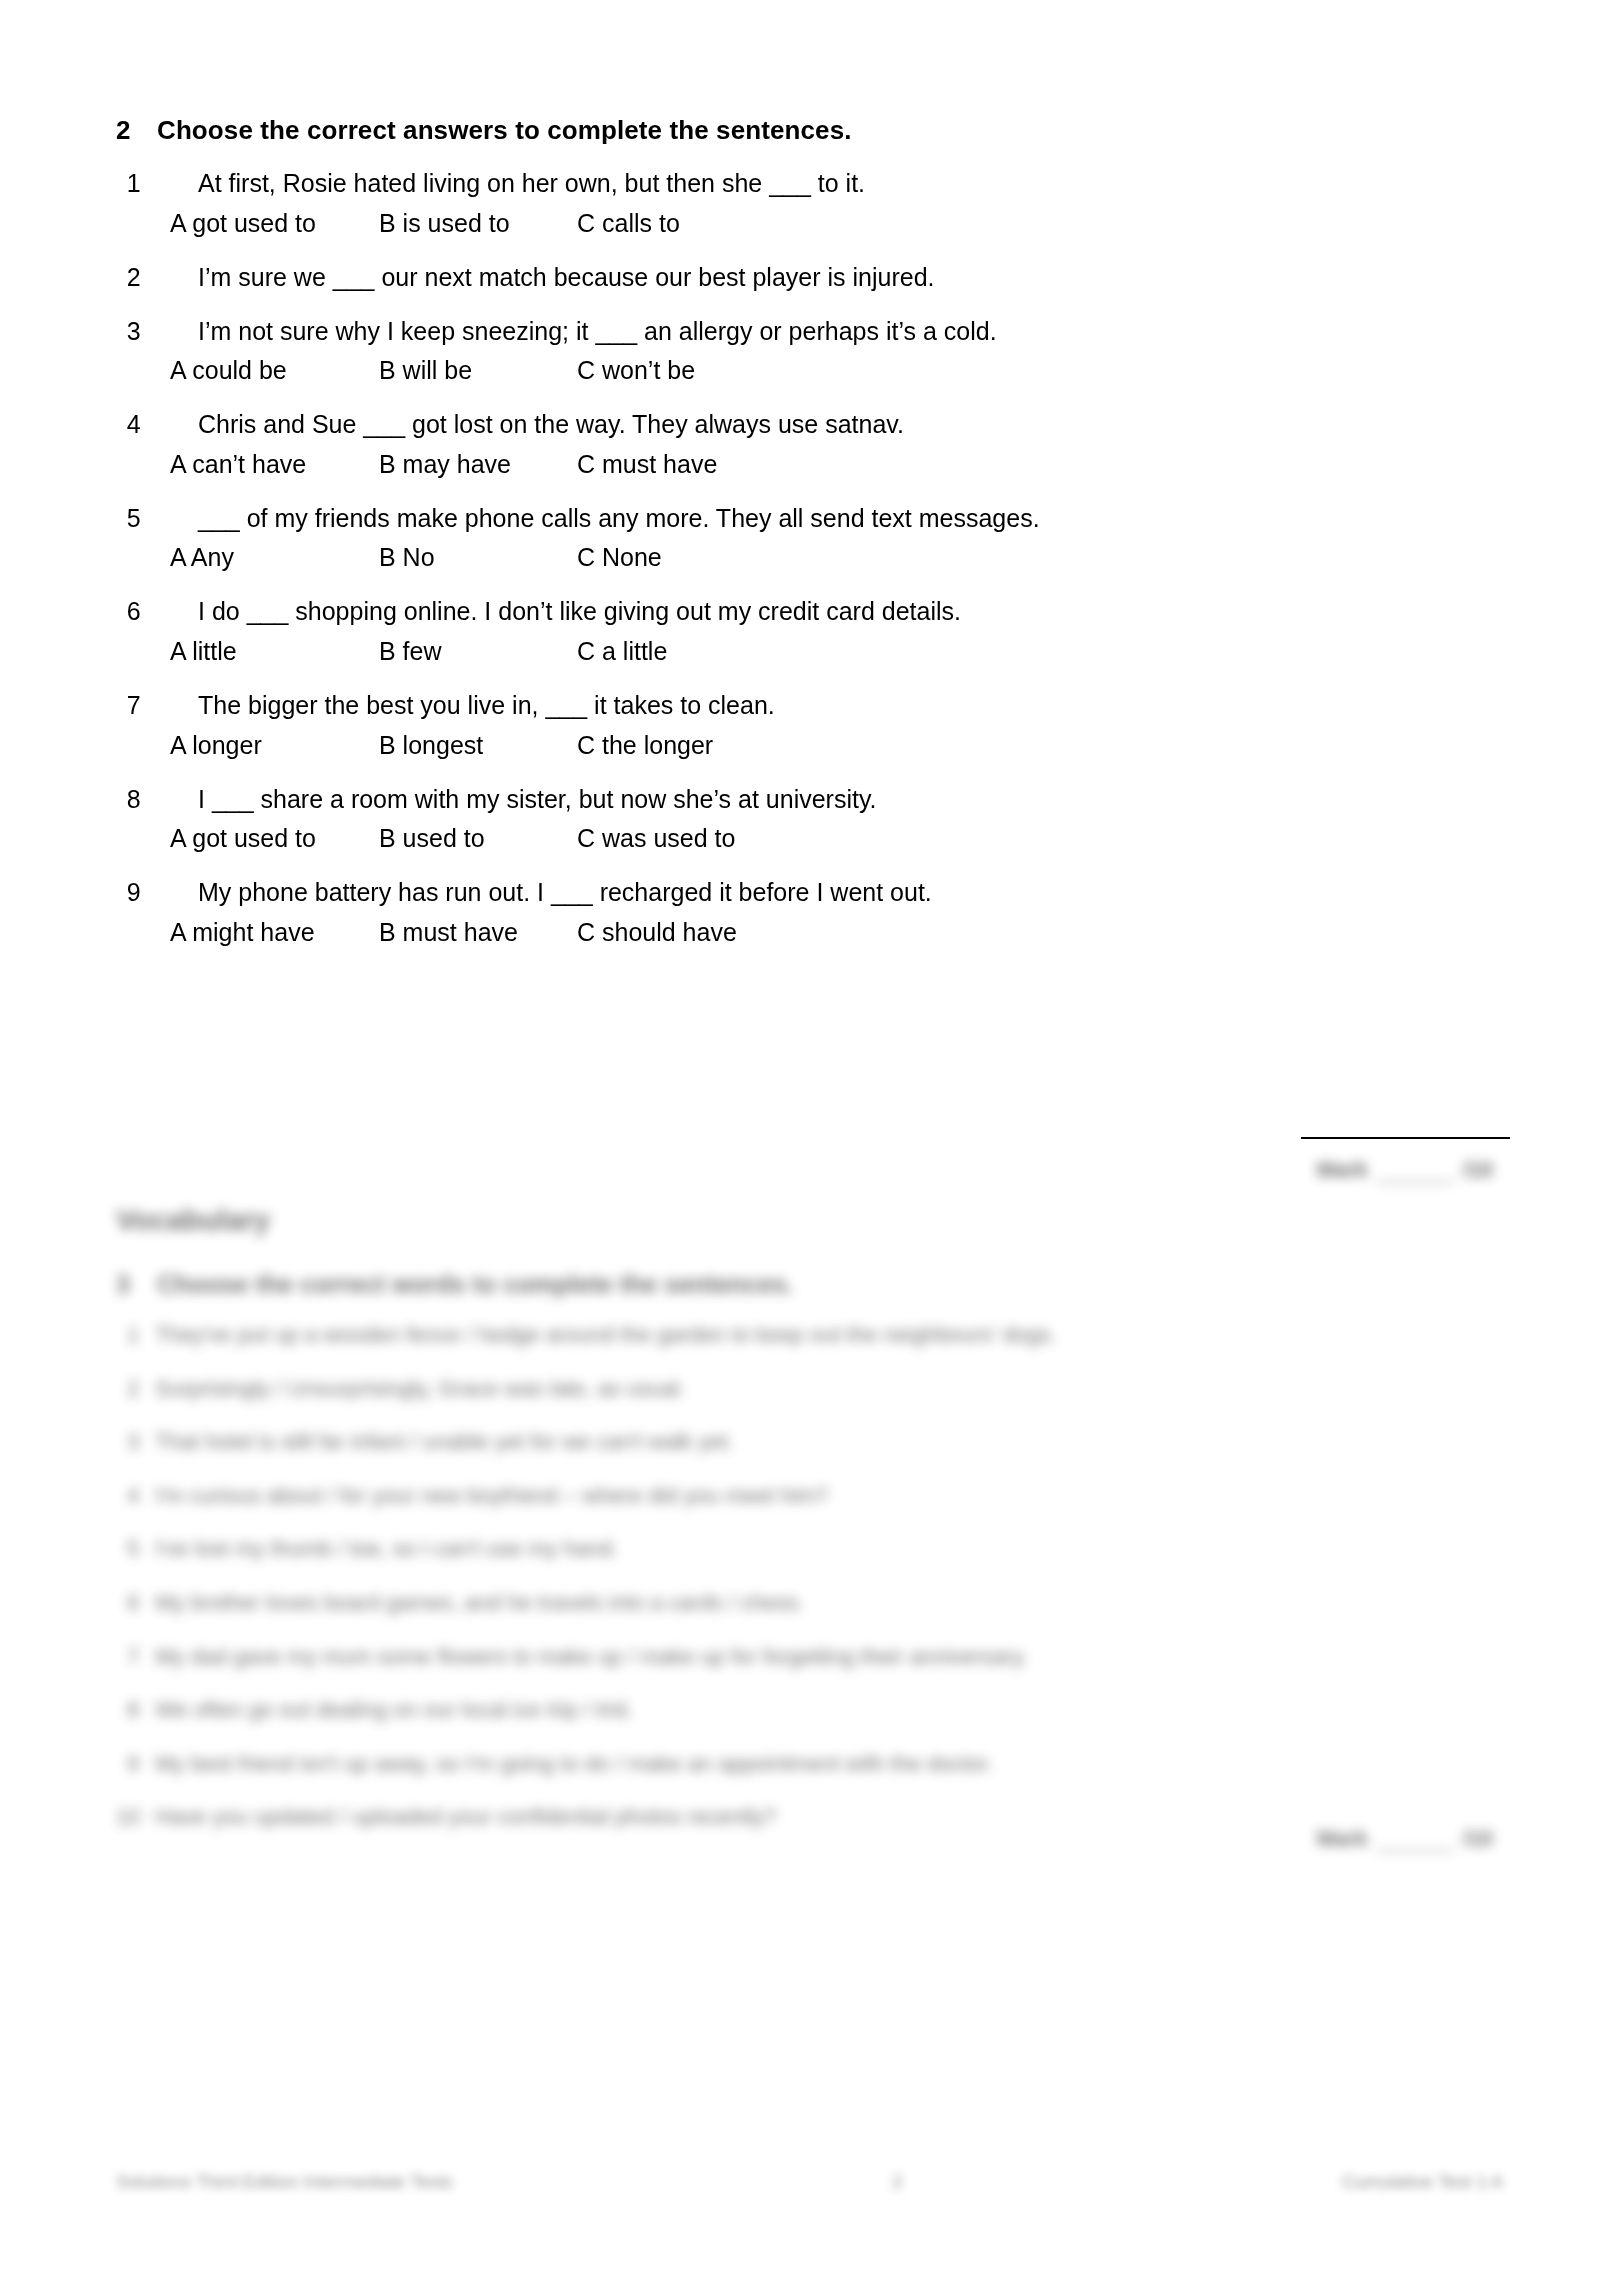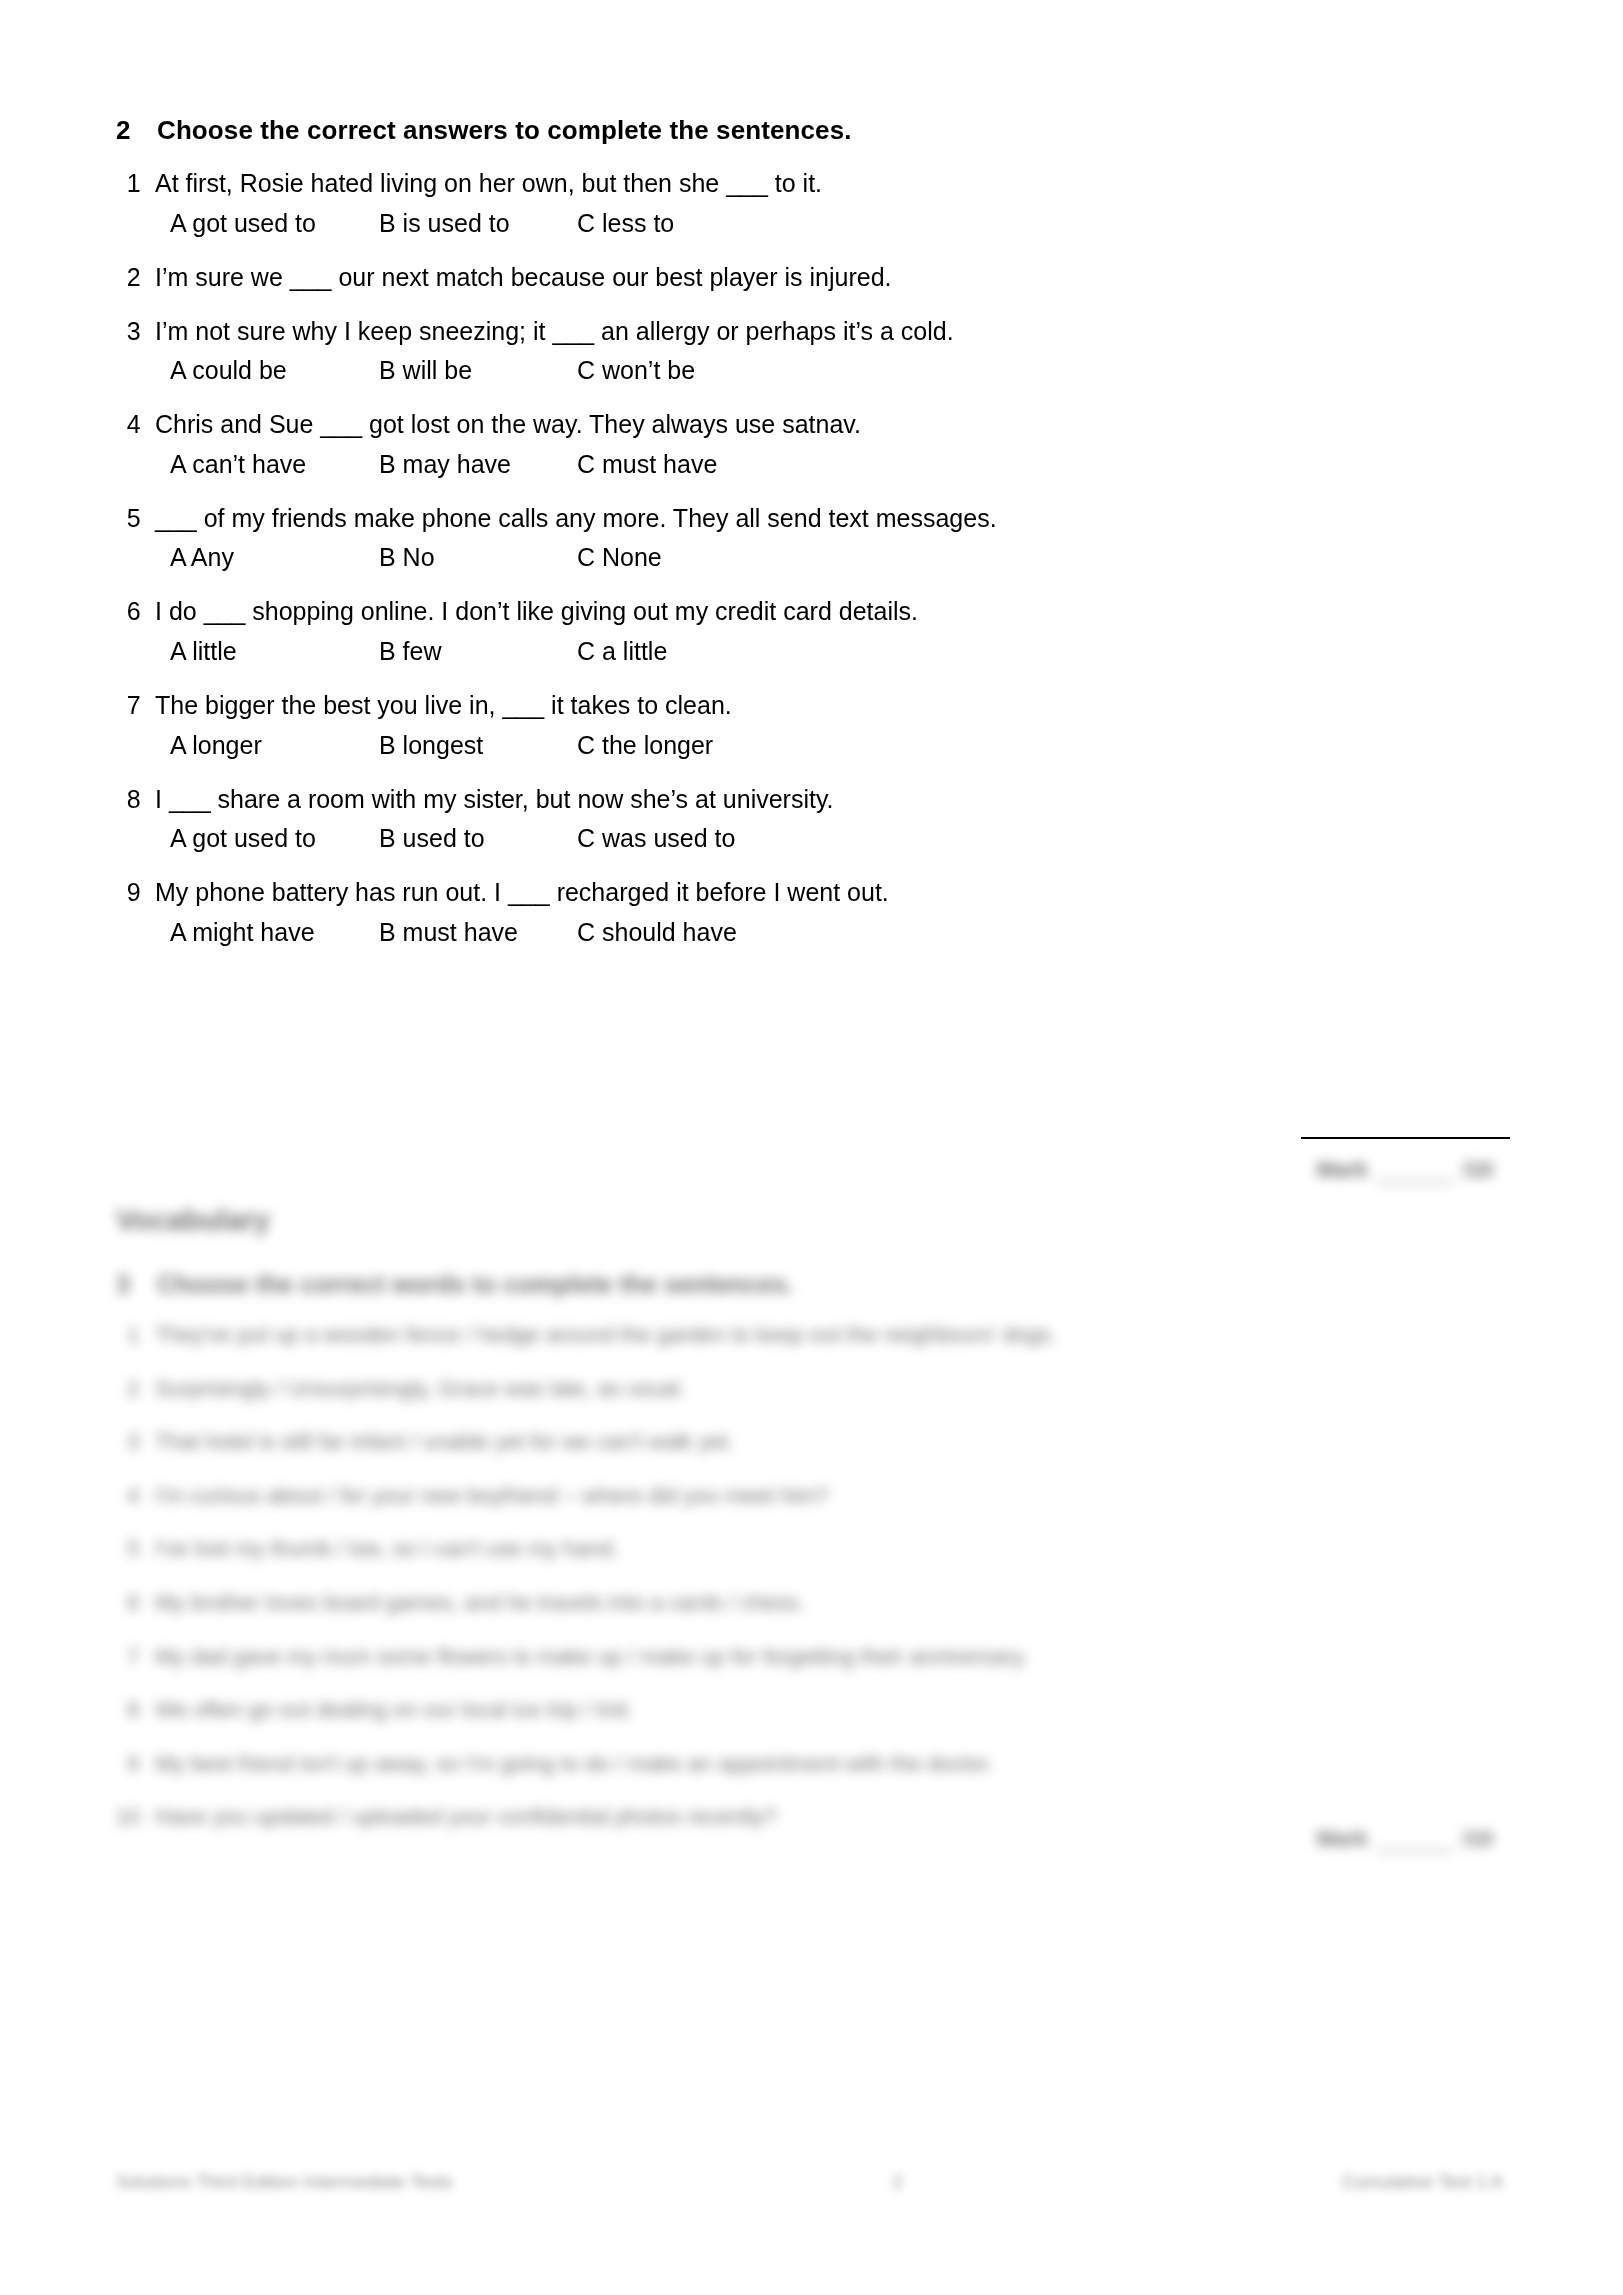--- a/index.html
+++ b/index.html
@@ -55,20 +55,21 @@
   }
   .q-line .q-num {
     width: 39px;
     flex: 0 0 39px;
     text-align: right;
     padding-right: 14.4px;
     box-sizing: border-box;
   }
   .q-line .q-text {
     flex: 1 1 auto;
+    margin-left: 43px;
   }
 
   .opt-line {
     display: flex;
     font-size: 25px;
     line-height: 1.22;
     margin-top: 9px;
     padding-left: 54px;
   }
   .opt {
@@ -185,21 +186,21 @@
     <div class="q-list">
 
       <div class="q-block">
         <div class="q-line">
           <span class="q-num">1</span>
           <span class="q-text">At first, Rosie hated living on her own, but then she ___ to it.</span>
         </div>
         <div class="opt-line">
           <span class="opt opt-a">A got used to</span>
           <span class="opt opt-b">B is used to</span>
-          <span class="opt opt-c">C less to</span>
+          <span class="opt opt-c">C calls to</span>
         </div>
       </div>
 
       <div class="q-block">
         <div class="q-line">
           <span class="q-num">2</span>
           <span class="q-text">I’m sure we ___ our next match because our best player is injured.</span>
         </div>
       </div>
 

